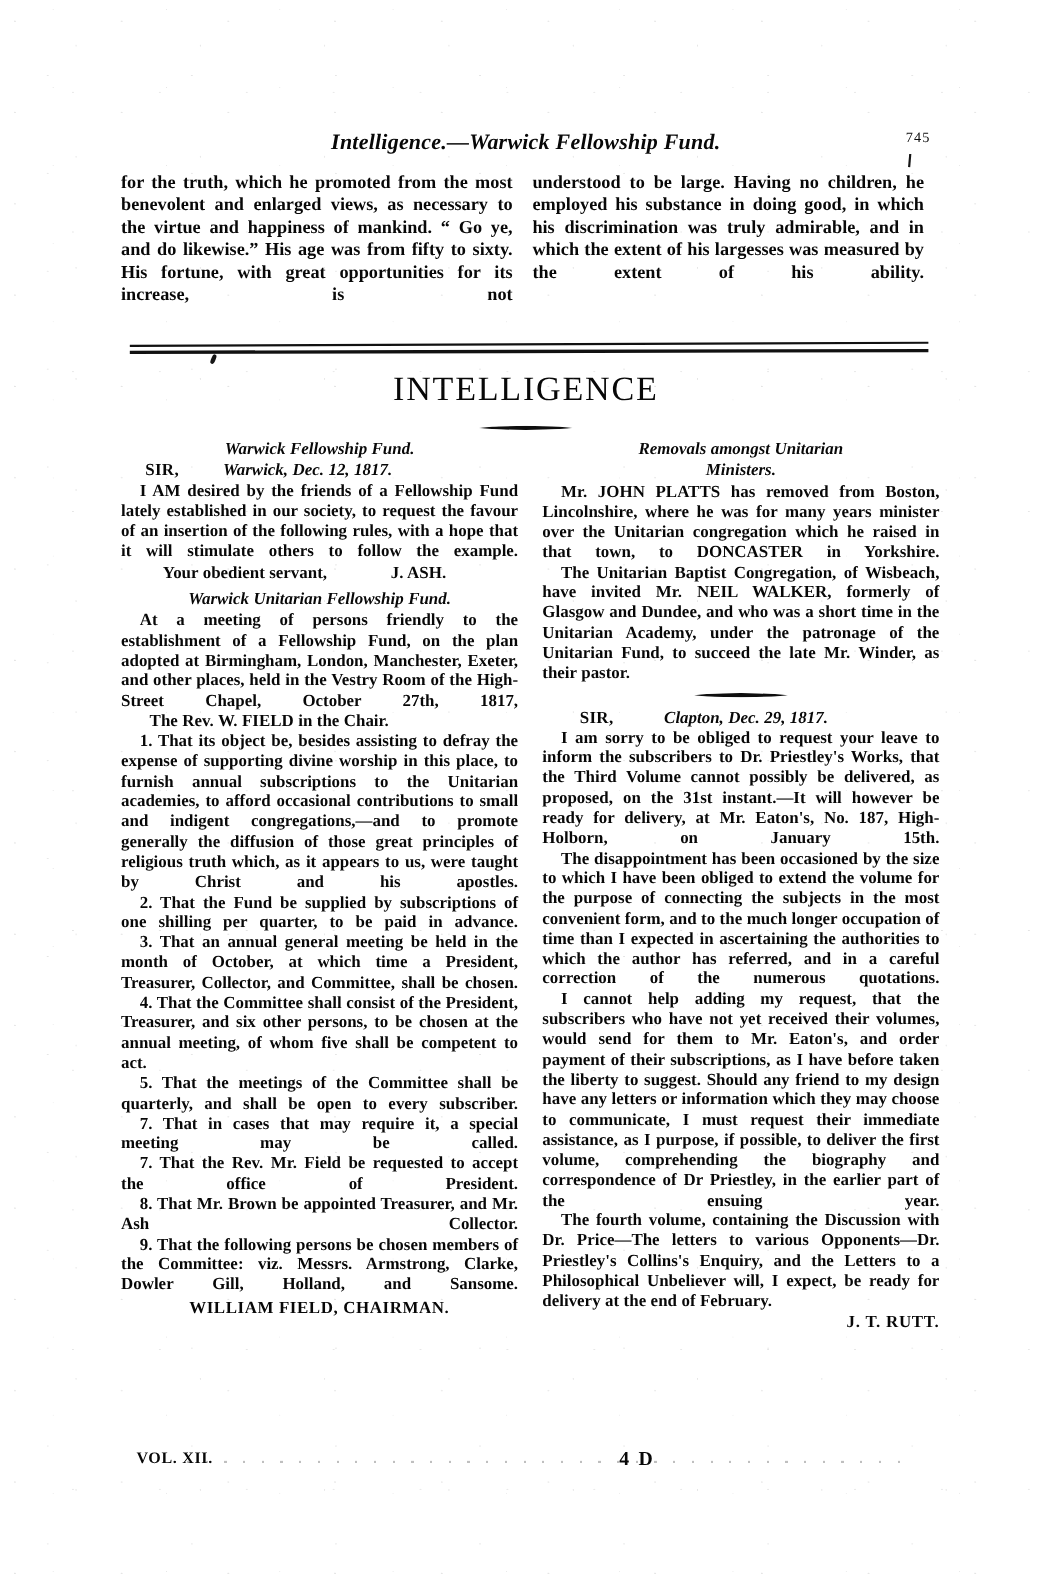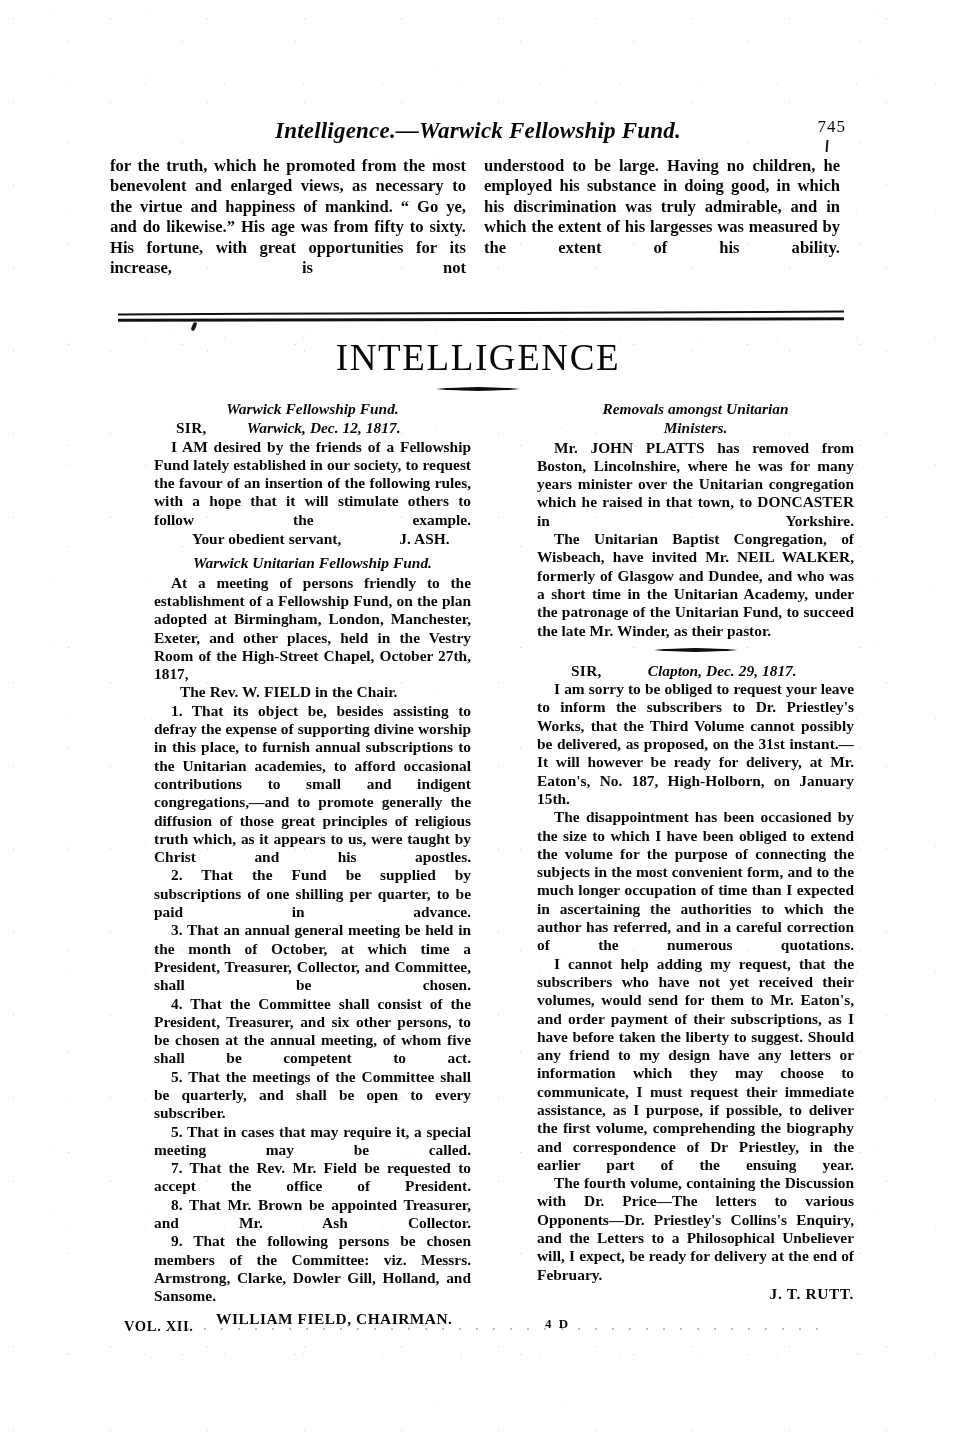--- a/index.html
+++ b/index.html
@@ -27,29 +27,29 @@
     width: 736px;
     height: 22px;
   }
   .rh-title {
     position: absolute;
     left: 0;
     right: 0;
     text-align: center;
     font-style: italic;
     font-weight: bold;
-    font-size: 23px;
+    font-size: 20px;
     letter-spacing: 0.2px;
     white-space: nowrap;
   }
   .rh-page {
     position: absolute;
     right: 0;
     top: -1px;
-    font-size: 17px;
+    font-size: 13px;
     letter-spacing: 1px;
   }
   .rh-tick {
     position: absolute;
     right: 18px;
     top: 22px;
     width: 2px;
     height: 12px;
     background: #1a1a1a;
     transform: rotate(5deg);
@@ -121,21 +121,21 @@
     border-radius: 40%;
   }
 
   
   .big-heading {
     position: absolute;
     top: 336px;
     left: 0;
     width: 956px;
     text-align: center;
-    font-size: 37px;
+    font-size: 31px;
     letter-spacing: 1.6px;
     font-family: "Liberation Serif", "DejaVu Serif", serif;
     font-weight: 400;
   }
 
   
   .ornament {
     position: absolute;
     width: 86px;
     height: 10px;
@@ -157,21 +157,20 @@
   .body-cols {
     position: absolute;
     top: 400px;
     left: 110px;
     width: 744px;
     display: flex;
     gap: 22px;
   }
   .body-col {
     width: 361px;
-    margin-left: 44px;
   }
   .body-col p {
     margin: 0;
     font-size: 15.4px;
     line-height: 18.3px;
     text-align: justify;
     text-align-last: justify;
     font-weight: 600;
     word-spacing: 0.2px;
   }
@@ -246,23 +245,23 @@
     letter-spacing: 0.6px;
   }
   .footer .vol {
     position: absolute;
     left: 14px;
     top: 0;
     font-variant: small-caps;
   }
   .footer .sig {
     position: absolute;
-    left: 435px;
+    left: 453px;
     top: -2px;
-    font-size: 13px;
+    font-size: 18px;
     letter-spacing: 2px;
   }
   .footer-dots {
     position: absolute;
     left: 60px;
     top: 10px;
     width: 660px;
     height: 2px;
     opacity: 0.32;
     background: repeating-linear-gradient(to right,
@@ -333,21 +332,21 @@
 
       <p class="indent">At a meeting of persons friendly to the establishment of a Fellowship Fund, on the plan adopted at Birmingham, London, Manchester, Exeter, and other places, held in the Vestry Room of the High-Street Chapel, October 27th, 1817,</p>
 
       <p class="ragged" style="padding-left:26px">The Rev. W. FIELD in the Chair.</p>
 
       <p class="indent">1. That its object be, besides assisting to defray the expense of supporting divine worship in this place, to furnish annual subscriptions to the Unitarian academies, to afford occasional contributions to small and indigent congregations,—and to promote generally the diffusion of those great principles of religious truth which, as it appears to us, were taught by Christ and his apostles.</p>
       <p class="indent">2. That the Fund be supplied by subscriptions of one shilling per quarter, to be paid in advance.</p>
       <p class="indent">3. That an annual general meeting be held in the month of October, at which time a President, Treasurer, Collector, and Committee, shall be chosen.</p>
       <p class="indent">4. That the Committee shall consist of the President, Treasurer, and six other persons, to be chosen at the annual meeting, of whom five shall be competent to act.</p>
       <p class="indent">5. That the meetings of the Committee shall be quarterly, and shall be open to every subscriber.</p>
-      <p class="indent">5. That in cases that may require it, a special meeting may be called.</p>
+      <p class="indent">7. That in cases that may require it, a special meeting may be called.</p>
       <p class="indent">7. That the Rev. Mr. Field be requested to accept the office of President.</p>
       <p class="indent">8. That Mr. Brown be appointed Treasurer, and Mr. Ash Collector.</p>
       <p class="indent">9. That the following persons be chosen members of the Committee: viz. Messrs. Armstrong, Clarke, Dowler Gill, Holland, and Sansome.</p>
 
       <p class="chairman-line">WILLIAM FIELD, CHAIRMAN.</p>
     </div>
 
     <div class="body-col">
 
       <p class="sec-title">Removals amongst Unitarian</p>

